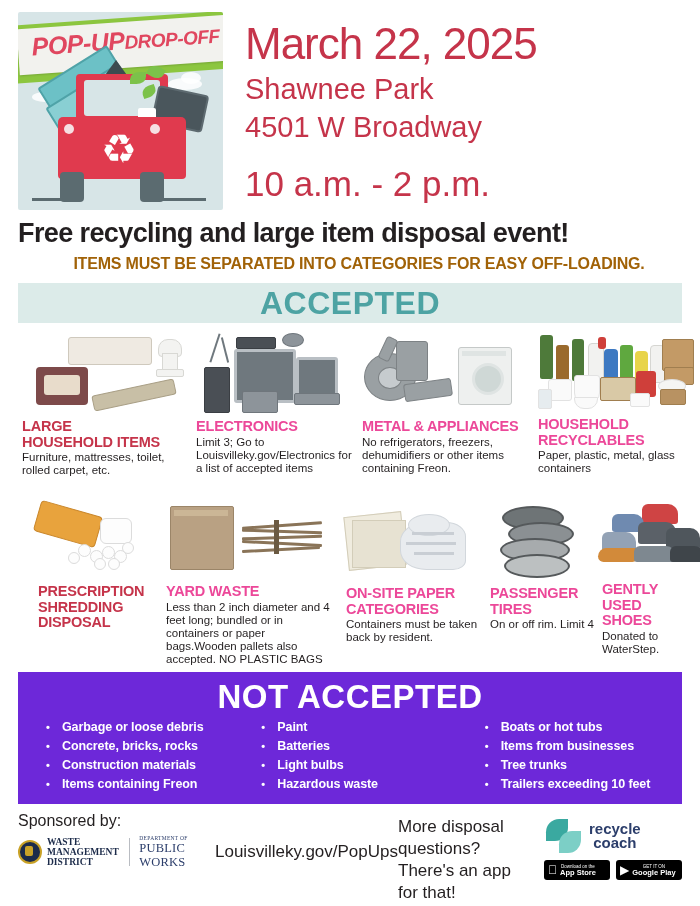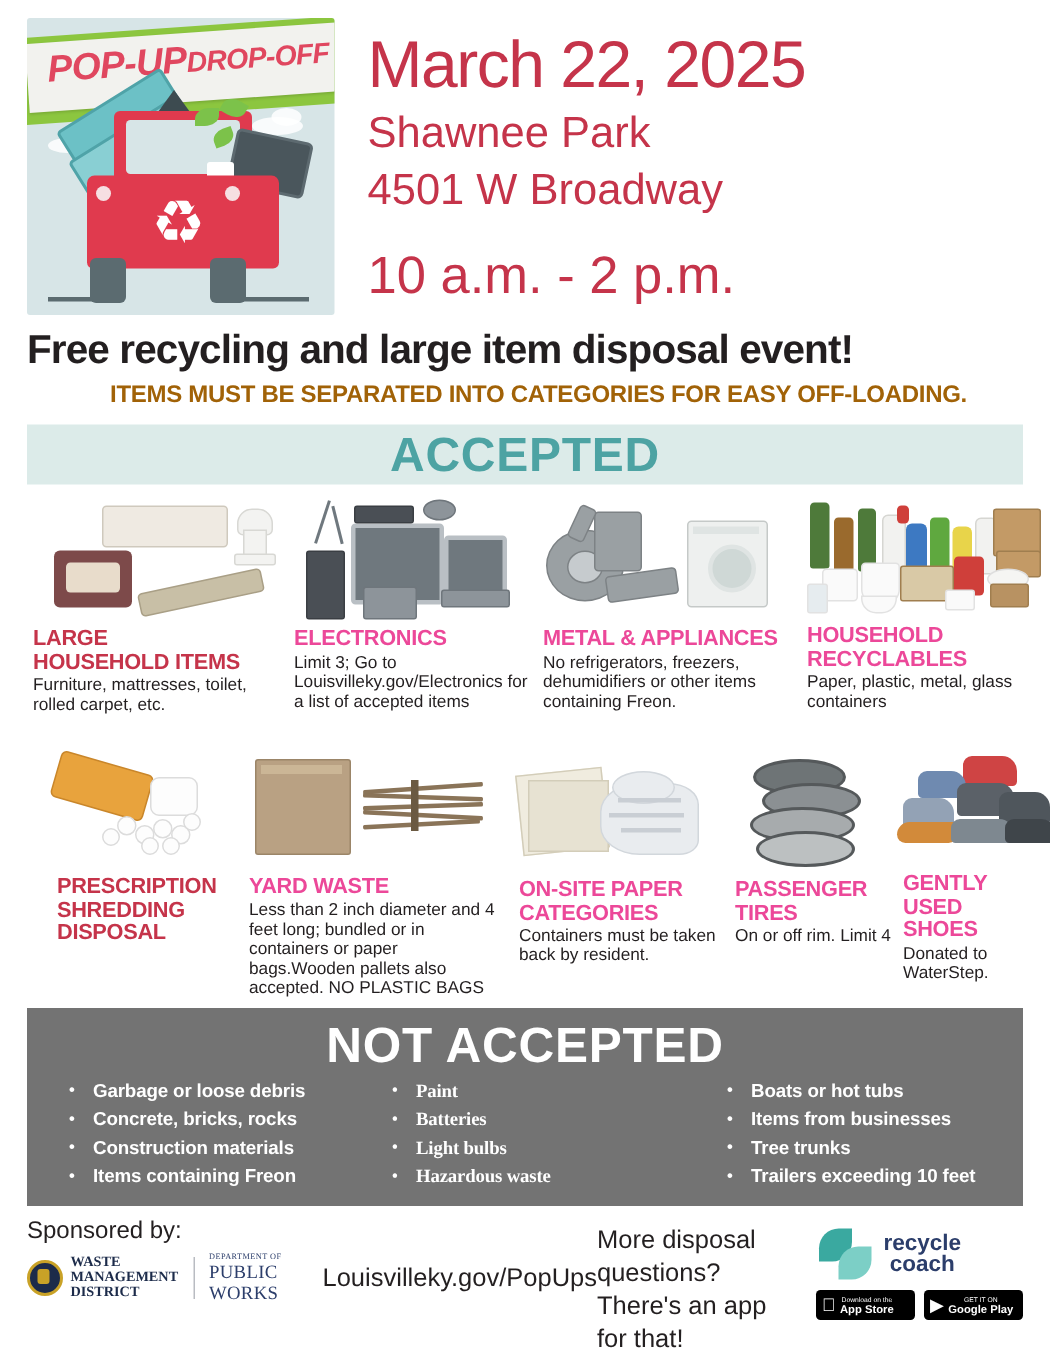--- a/index.html
+++ b/index.html
@@ -146,29 +146,29 @@
   .p-pill{background:#fdfdfd;border:1px solid #dcdcdc;border-radius:50%;}
   .p-bag{background:#b9a183;border:1px solid #9b8568;border-radius:2px;}
   .p-stick{background:#8a7458;border-radius:1px;}
   .p-paperstack{background:#f0ecdf;border:1px solid #d3cdb9;}
   .p-shred{background:#e9ecef;border:1px solid #d2d7dc;border-radius:3px;}
   .p-tire{background:#6e7476;border:2px solid #55595b;border-radius:50%;}
   .p-shoe{border-radius:6px 10px 3px 3px;}
 
   
   .not-accepted{
-    margin:4px 18px 0 18px;background:#737373;padding:6px 0 10px 0;
+    margin:4px 18px 0 18px;background:#6d28d9;padding:6px 0 10px 0;
   }
   .na-title{
     text-align:center;color:#fff;font-size:33px;font-weight:bold;
     letter-spacing:.5px;line-height:38px;
   }
   .na-cols{display:flex;padding:2px 0 0 0;}
   .na-col{flex:1;padding-left:26px;box-sizing:border-box;}
-  .na-col:nth-child(2){padding-left:16px;font-family:Liberation Serif, serif;}
+  .na-col:nth-child(2){padding-left:16px;}
   .na-col:nth-child(3){padding-left:24px;}
   .na-item{
     color:#fff;font-size:12.5px;font-weight:bold;line-height:19px;
     position:relative;padding-left:18px;letter-spacing:-.1px;
   }
   .na-item:before{
     content:"\2022";position:absolute;left:2px;top:0;font-size:11px;
   }
 
   

